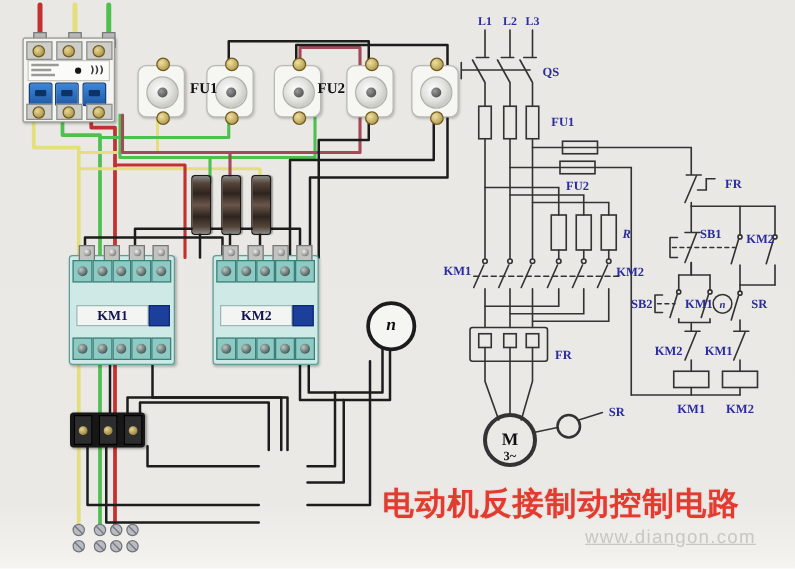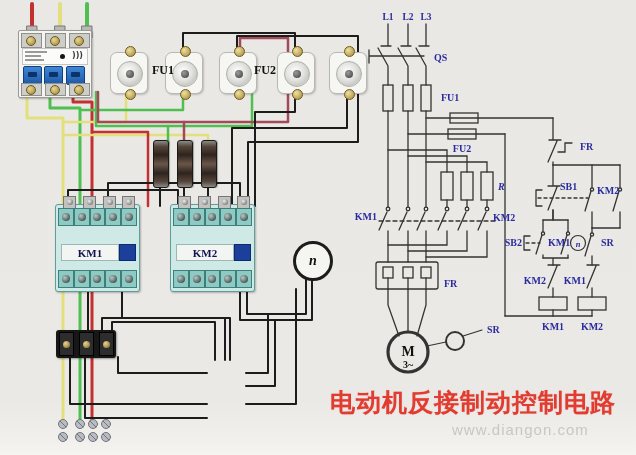--- a/index.html
+++ b/index.html
@@ -54,23 +54,23 @@
           border:1px solid #8e8e8a;border-radius:6px;z-index:2;box-shadow:1px 1px 3px rgba(0,0,0,.3);}
   .btn-face{position:absolute;left:15px;width:28px;height:26px;border:3px solid #c6c6c2;border-radius:3px;
             display:flex;align-items:center;justify-content:center;font:700 10px "Liberation Serif",serif;color:#fff;}
   .btn-green{top:7px;background:linear-gradient(135deg,#2db54a,#157a2c);}
   .btn-red{top:38px;background:linear-gradient(135deg,#d63a2a,#8e1410);}
   .bscrew{position:absolute;width:8px;height:8px;border-radius:50%;background:radial-gradient(circle at 35% 35%,#f0dfa0,#8d7526);border:1px solid #5f4d16;}
   .bscrew.ring{box-shadow:0 0 0 2px #c96f2e;}
   .bdot{position:absolute;left:7px;bottom:4px;width:6px;height:6px;border-radius:50%;background:#111;}
   
   .title{left:306px;top:386px;width:310px;font:700 25px "DejaVu Sans",sans-serif;color:#e23b30;
-         letter-spacing:1px;white-space:nowrap;z-index:4;text-shadow:0 0 1px rgba(226,59,48,.4);text-align:right;}
-  .watermark{left:452px;top:421px;font:15px "Liberation Sans",sans-serif;color:#c7c7c3;z-index:4;
-             letter-spacing:1px;}
+         letter-spacing:1px;white-space:nowrap;z-index:4;text-shadow:0 0 1px rgba(226,59,48,.4);}
+  .watermark{left:468px;top:421px;font:15px "Liberation Sans",sans-serif;color:#c7c7c3;z-index:4;
+             text-decoration:underline;letter-spacing:1px;}
 </style>
 </head>
 <body>
 
 <div id="stage">
 
   <svg width="636" height="455" style="z-index:1">
     <g fill="none" stroke-linejoin="round" stroke-linecap="round">
 
       <path d="M32,4 V36" stroke="#c23030" stroke-width="4"></path>

